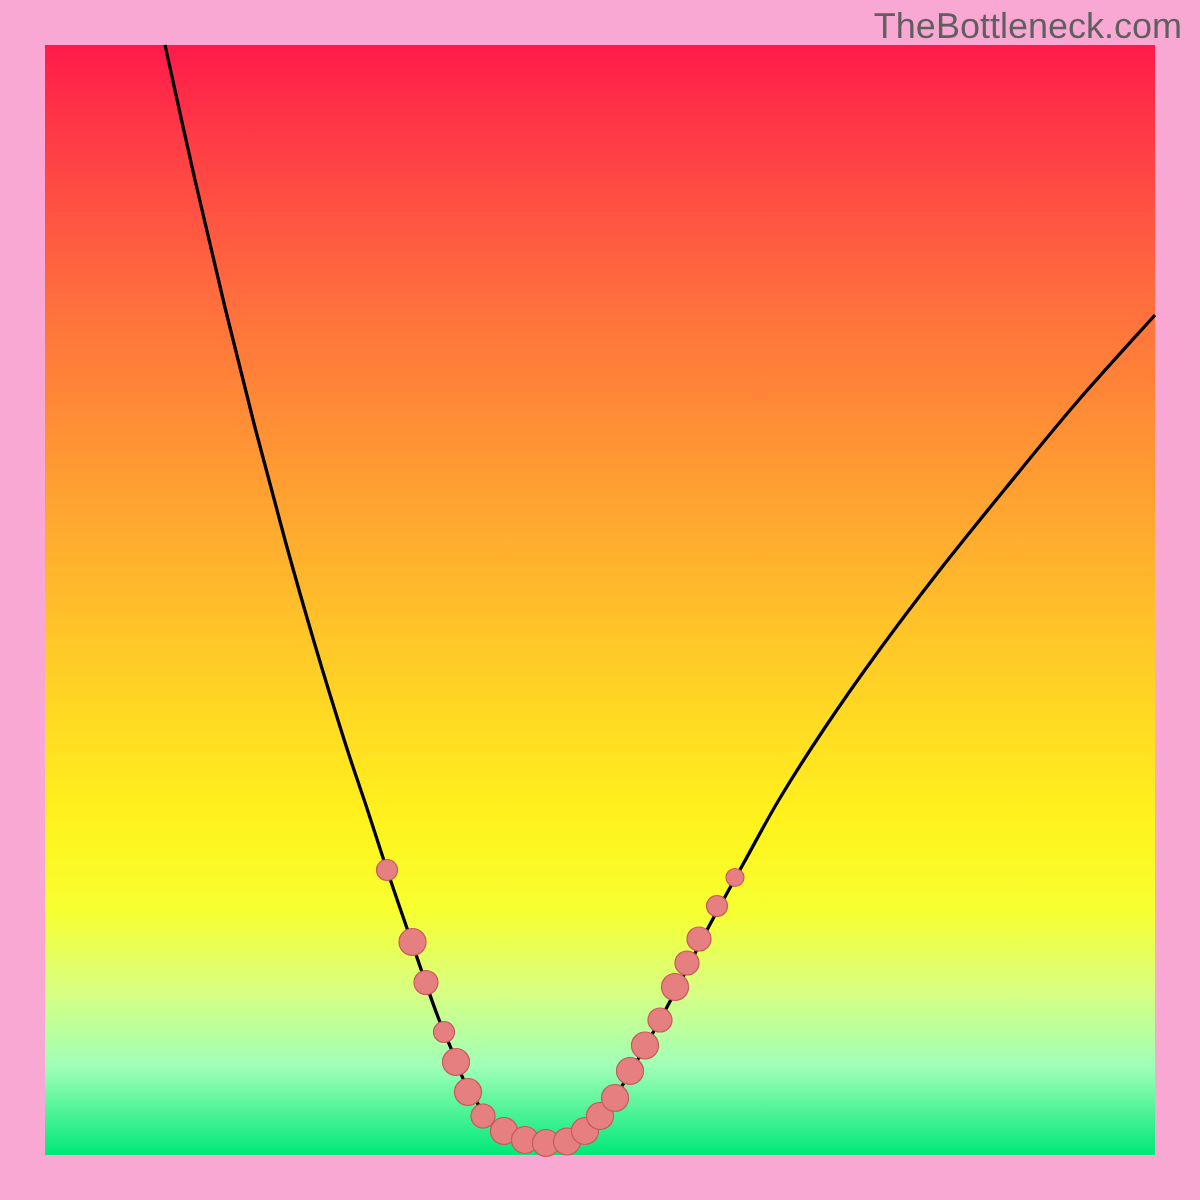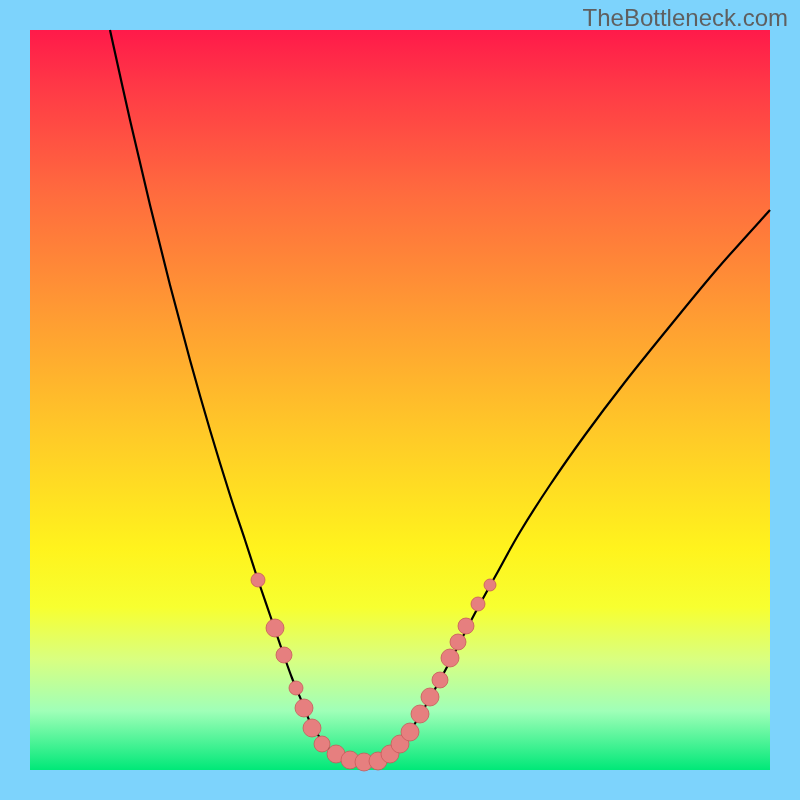--- a/index.html
+++ b/index.html
@@ -10,21 +10,21 @@
     background: #000;
     font-family: Arial, Helvetica, sans-serif;
     overflow: hidden;
   }
   .frame {
     position: absolute;
     top: 0;
     left: 0;
     width: 800px;
     height: 800px;
-    background: #7dd3fc;
+    background: #f9a8d4;
   }
   .plot-area {
     position: absolute;
     top: 30px;
     left: 30px;
     width: 740px;
     height: 740px;
     background: linear-gradient(
       to bottom,
       #ff1a4a 0%,

